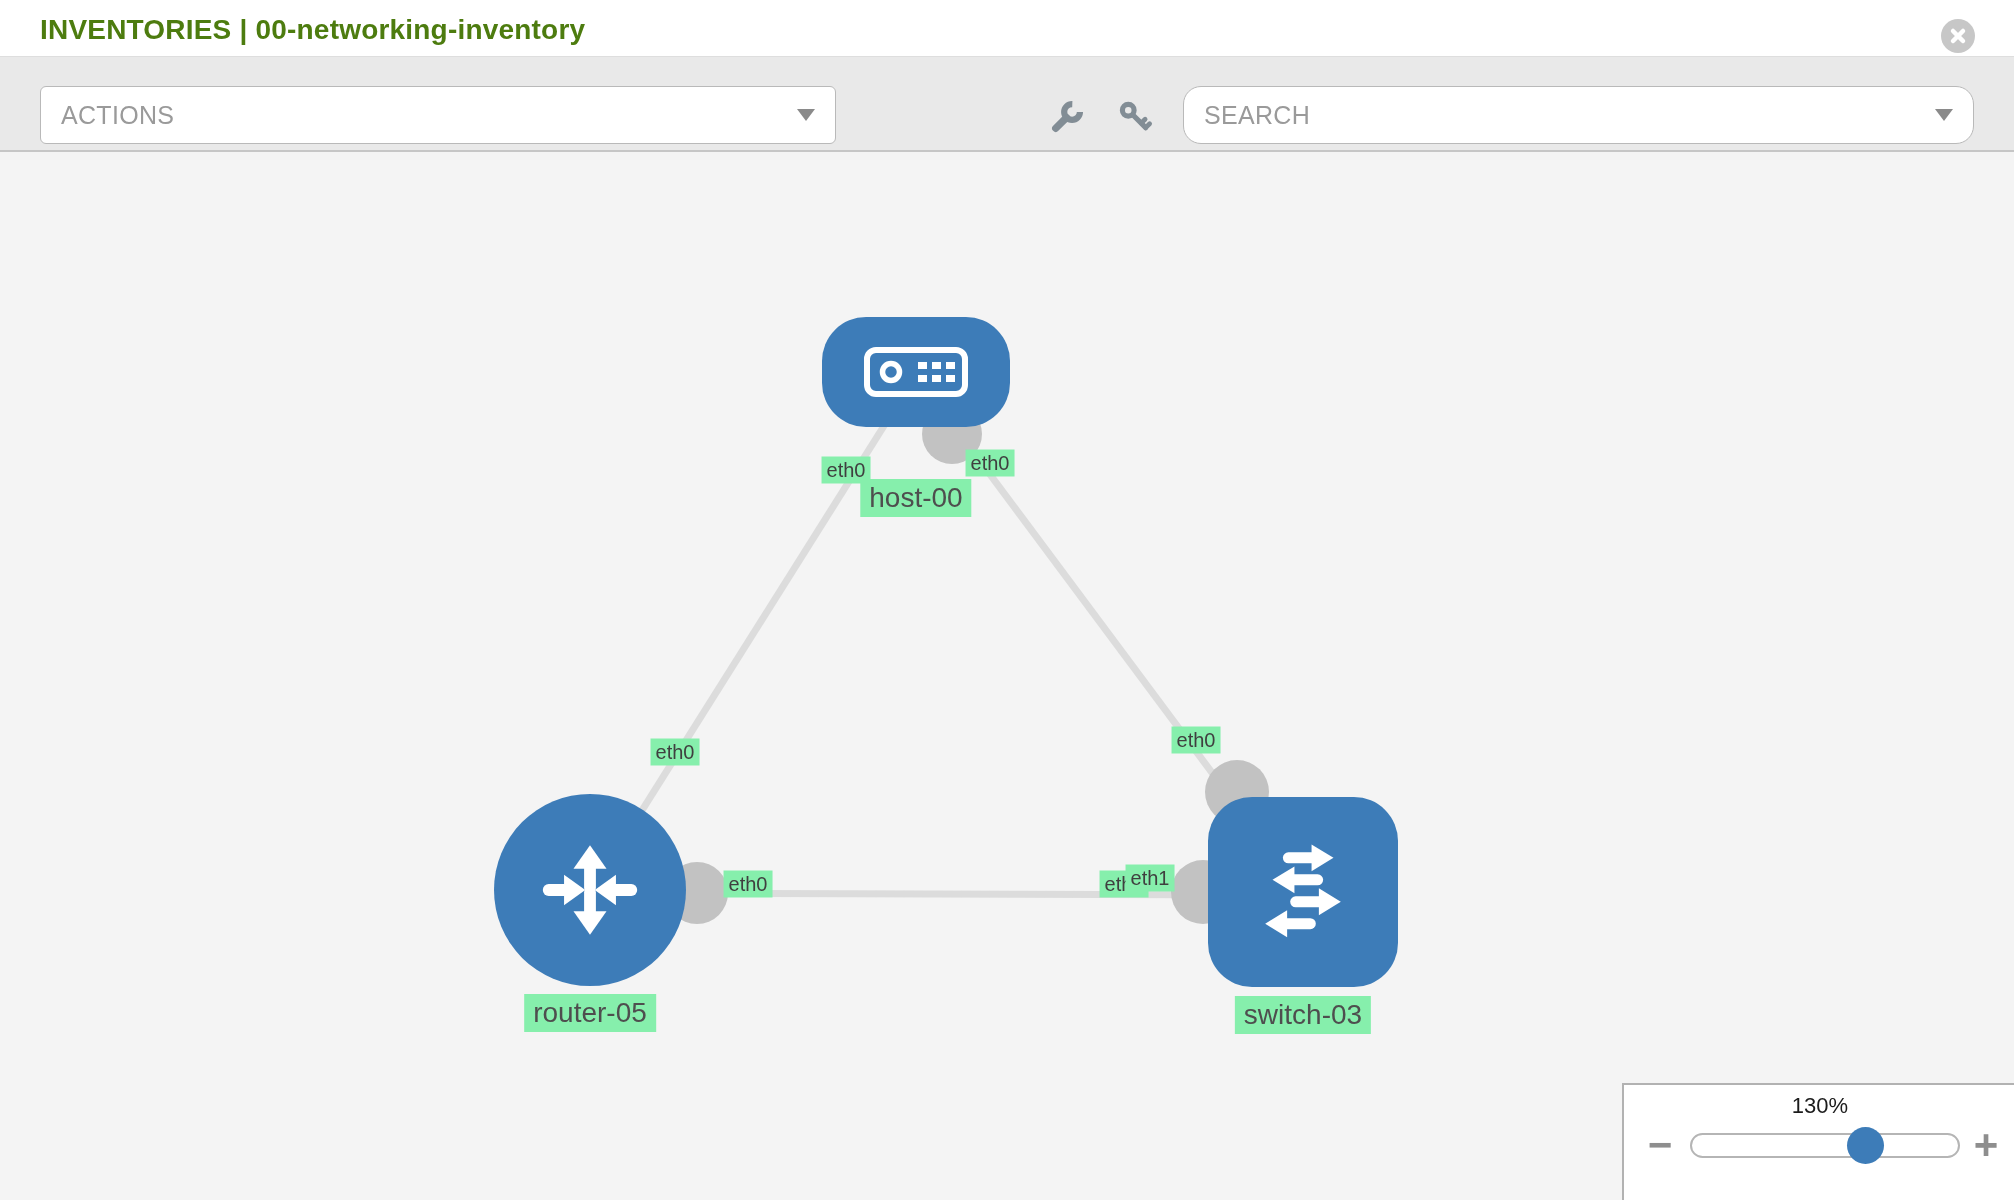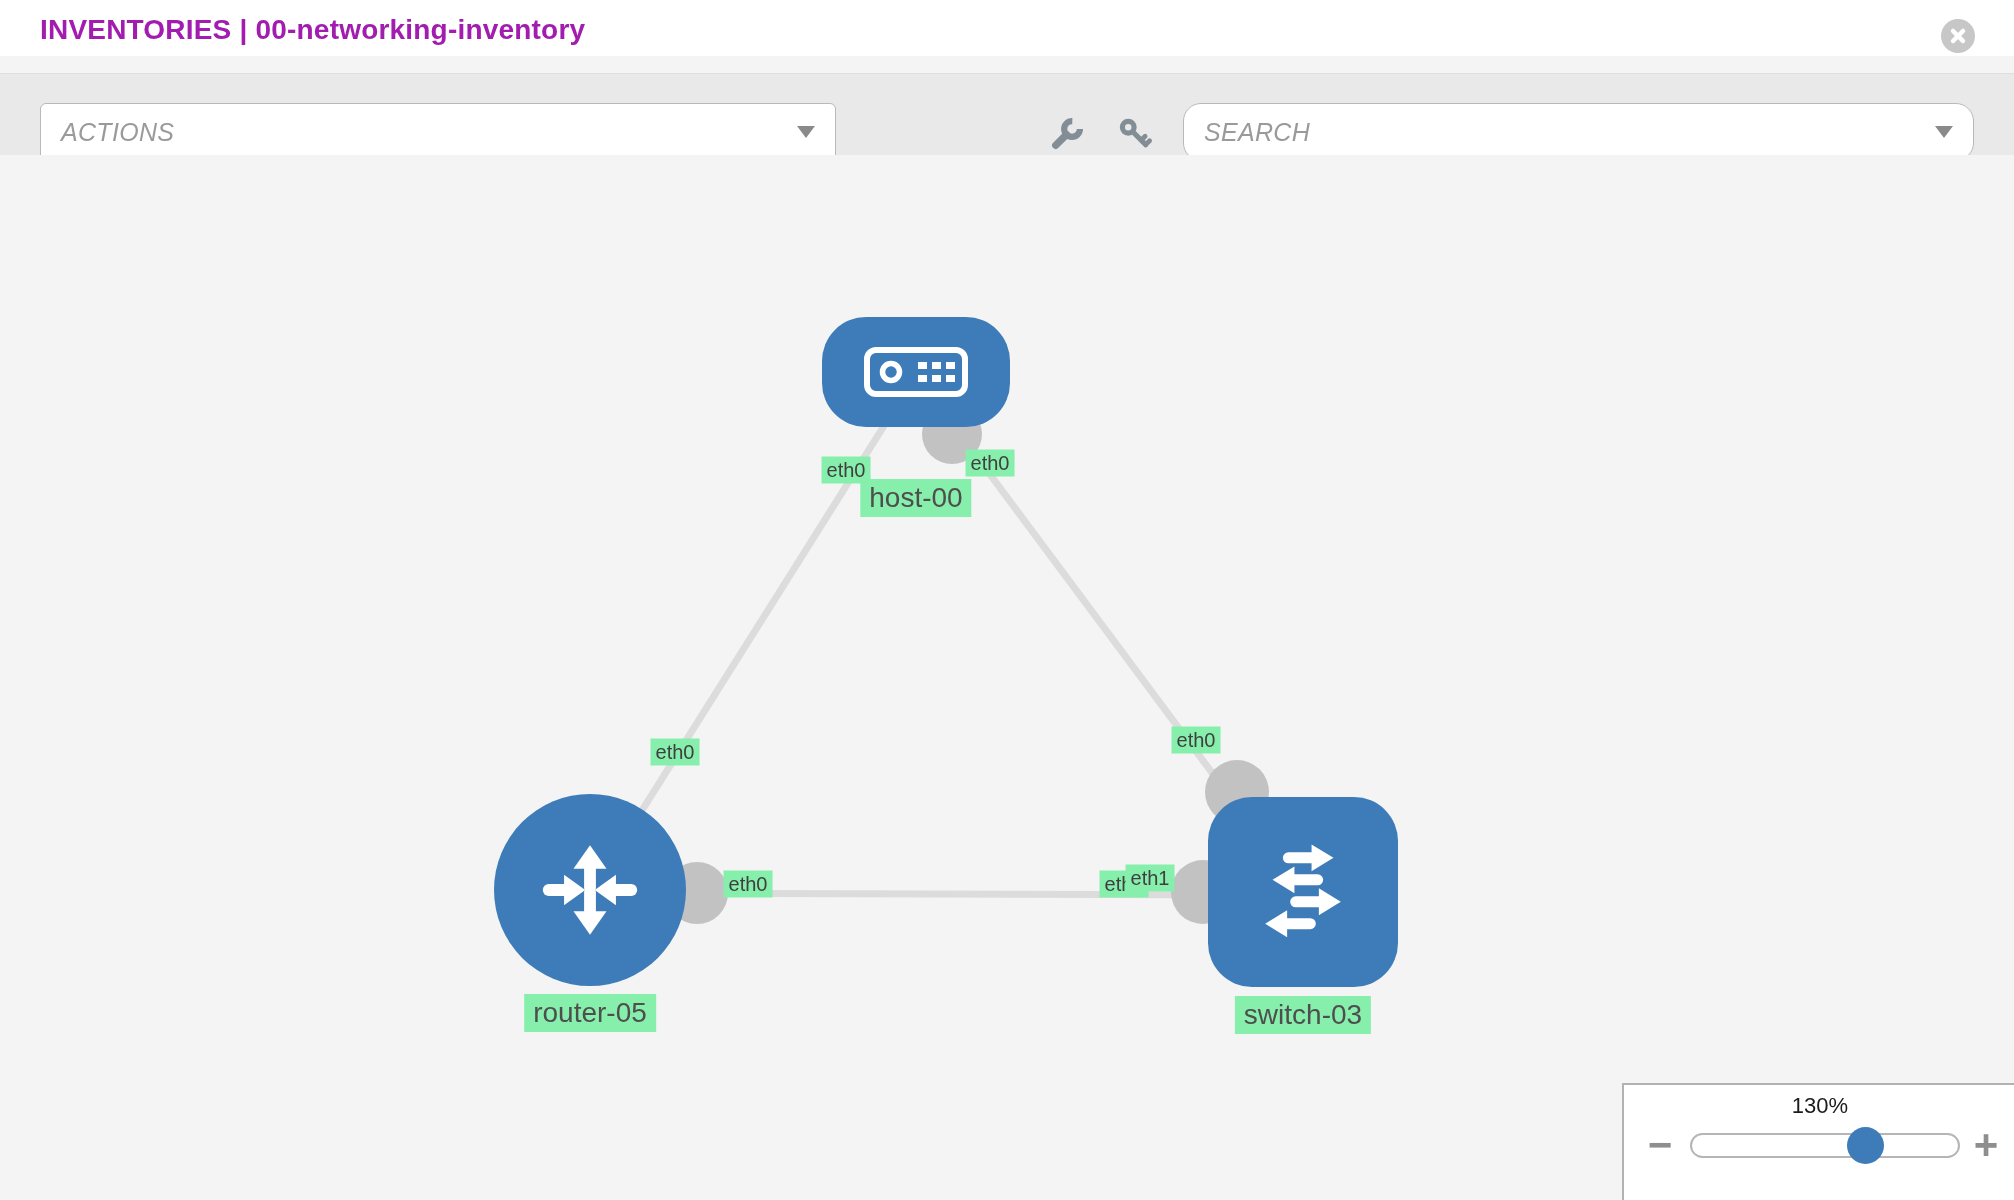--- a/index.html
+++ b/index.html
@@ -1,27 +1,27 @@
 <!DOCTYPE html>
 <html><head>
 <meta charset="utf-8">
 <style>
   * { box-sizing: border-box; margin: 0; padding: 0; }
   html,body { width: 2014px; height: 1200px; overflow: hidden; }
   body { font-family: "Liberation Sans", sans-serif; background: #f4f4f4; position: relative; }
 
   
   .hdr { position: absolute; left:0; top:0; width:2014px; height:56px; background:#ffffff; }
-  .hdr h1 { position:absolute; left:40px; top:14px; font-size:28px; font-weight:700; color:#a21caf; letter-spacing:.2px; }
+  .hdr h1 { position:absolute; left:40px; top:14px; font-size:28px; font-weight:700; color:#4d7c0f; letter-spacing:.2px; }
   .close-btn { position:absolute; left:1941px; top:19px; width:34px; height:34px; border-radius:50%;
                background:#c7c7c7; display:flex; align-items:center; justify-content:center; cursor:pointer; }
 
   
-  .tbar { position:absolute; left:0; top:73px; width:2014px; height:96px; background:#e9e9e9;
-          border-top:1px solid #dedede; border-bottom:2px solid #c6c6c6;font-style:italic; }
+  .tbar { position:absolute; left:0; top:56px; width:2014px; height:96px; background:#e9e9e9;
+          border-top:1px solid #dedede; border-bottom:2px solid #c6c6c6; }
   .select { position:absolute; top:29px; height:58px; background:#fff; border:1px solid #b9b9b9;
             border-radius:6px; display:flex; align-items:center; justify-content:space-between;
             padding:0 20px; cursor:pointer; }
   .select span.lbl { font-size:25px; color:#9a9a9a; letter-spacing:.3px; }
   .caret { width:0; height:0; border-left:9px solid transparent; border-right:9px solid transparent;
            border-top:12px solid #8a8a8a; }
   .sel-actions { left:40px; width:796px; }
   .sel-search  { left:1183px; width:791px;border-radius:18px; }
   .tool-icon { position:absolute; top:42px; width:36px; height:36px; cursor:pointer; }
   .ti-wrench { left:1049px; }

